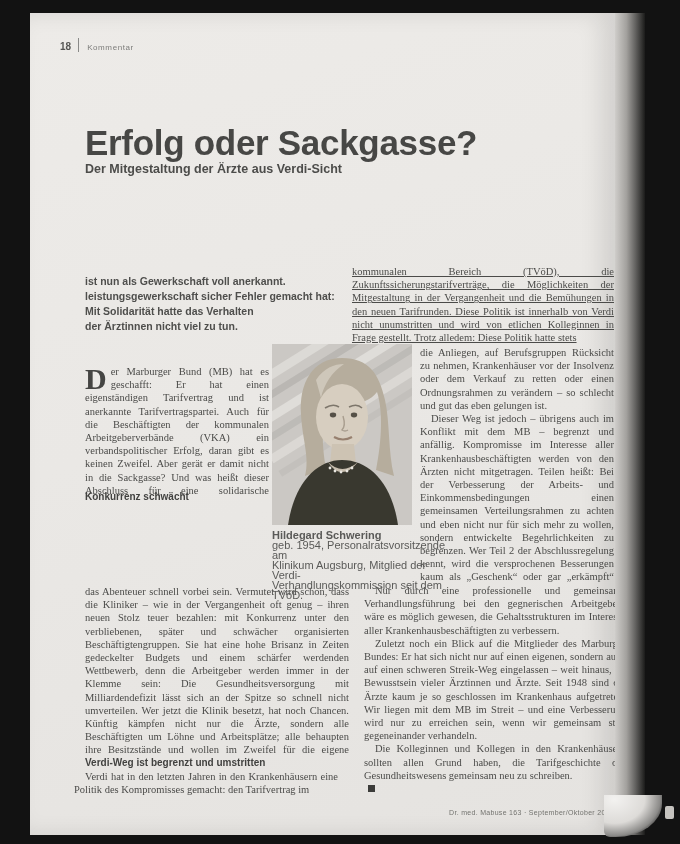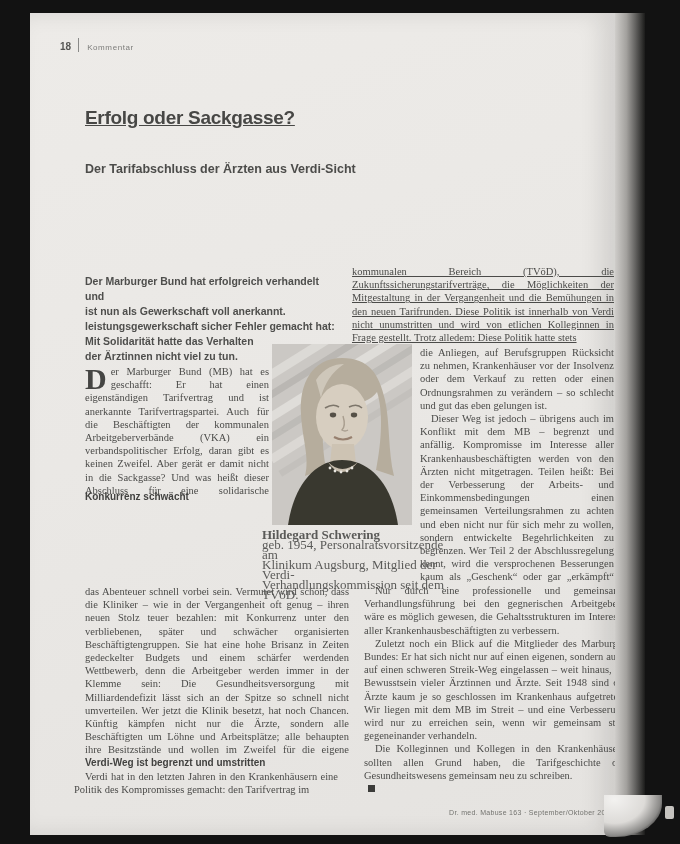--- a/index.html
+++ b/index.html
@@ -29,23 +29,23 @@
   .masthead{
     position:absolute;left:30px;top:23px;height:16px;
     display:flex;align-items:flex-end;
     font-family:"Liberation Sans", sans-serif;color:#6c6c6a;
   }
   .pagenum{font-size:10px;font-weight:bold;color:#565654;padding:0 7px 0 0;}
   .mh-rule{width:1px;height:14px;background:#8a8a88;}
   .sectionlbl{font-size:8px;letter-spacing:.6px;padding-left:8px;color:#7d7d7b;}
 
   .title{
-    position:absolute;left:55px;top:94px;width:440px;
+    position:absolute;left:55px;top:110px;width:440px;
     font-family:"Liberation Sans", sans-serif;font-weight:bold;
-    font-size:19px;letter-spacing:-0.3px;color:#474745;text-decoration:underline;
+    font-size:35px;letter-spacing:-0.3px;color:#474745;
   }
   .subtitle{
     position:absolute;left:55px;top:149px;width:440px;
     font-family:"Liberation Sans", sans-serif;font-weight:bold;
     font-size:12.5px;color:#4c4c4a;
   }
   .intro{
     position:absolute;left:55px;top:261px;width:250px;
     font-family:"Liberation Sans", sans-serif;font-weight:bold;
     font-size:10.5px;line-height:15px;color:#4e4e4c;
@@ -63,23 +63,23 @@
   .colhead{
     position:absolute;
     font-family:"Liberation Sans", sans-serif;font-weight:bold;
     font-size:10px;color:#424240;
   }
   .photo{
     position:absolute;left:242px;top:331px;width:140px;height:181px;
     background:#cfccc8;overflow:hidden;
   }
   .caption{
-    position:absolute;left:232px;top:517px;width:182px;
-    font-family:Liberation Serif, serif;
-    font-size:13px;line-height:10px;color:#5a5a58;
+    position:absolute;left:242px;top:517px;width:182px;
+    font-family:Liberation Sans, sans-serif;
+    font-size:11px;line-height:10px;color:#5a5a58;
   }
   .caption .cap-name{font-weight:bold;}
   .endmark{
     display:inline-block;width:7px;height:7px;background:#3c3c3a;
     margin-left:4px;vertical-align:baseline;
   }
   .footer{
     position:absolute;left:322px;top:796px;width:262px;text-align:right;
     font-family:"Liberation Sans", sans-serif;
     font-size:7px;letter-spacing:.3px;color:#73736f;
@@ -90,24 +90,23 @@
 
 <div class="page">
 
   <div class="masthead">
     <span class="pagenum">18</span>
     <span class="mh-rule"></span>
     <span class="sectionlbl">Kommentar</span>
   </div>
 
   <div class="title">Erfolg oder Sackgasse?</div>
-  <div class="subtitle">Der Tarifabschluss der Ärzten aus Verdi-Sicht</div>
+  <div class="subtitle">Der Mitgestaltung der Ärzte aus Verdi-Sicht</div>
 
   <div class="intro">
-    <div>Der Marburger Bund hat erfolgreich verhandelt und</div>
     <div>ist nun als Gewerkschaft voll anerkannt.</div>
     <div>leistungsgewerkschaft sicher Fehler gemacht hat:</div>
     <div>Mit Solidarität hatte das Verhalten</div>
     <div>der Ärztinnen nicht viel zu tun.</div>
   </div>
 
   <div class="body-box" style="left:55px;top:352px;width:184px;height:132px;">
     <span class="dropcap">D</span><span>er Marburger Bund (MB) hat es geschafft: Er hat einen eigenständigen Tarifvertrag und ist anerkannte Tarifvertragspartei. Auch für die Beschäftigten der kommunalen Arbeitgeberverbände (VKA) ein verbandspolitischer Erfolg, daran gibt es keinen Zweifel. Aber gerät er damit nicht in die Sackgasse? Und was heißt dieser Abschluss für eine solidarische Interessenvertretung in Zeiten des Umbruchs?</span>
   </div>
 

